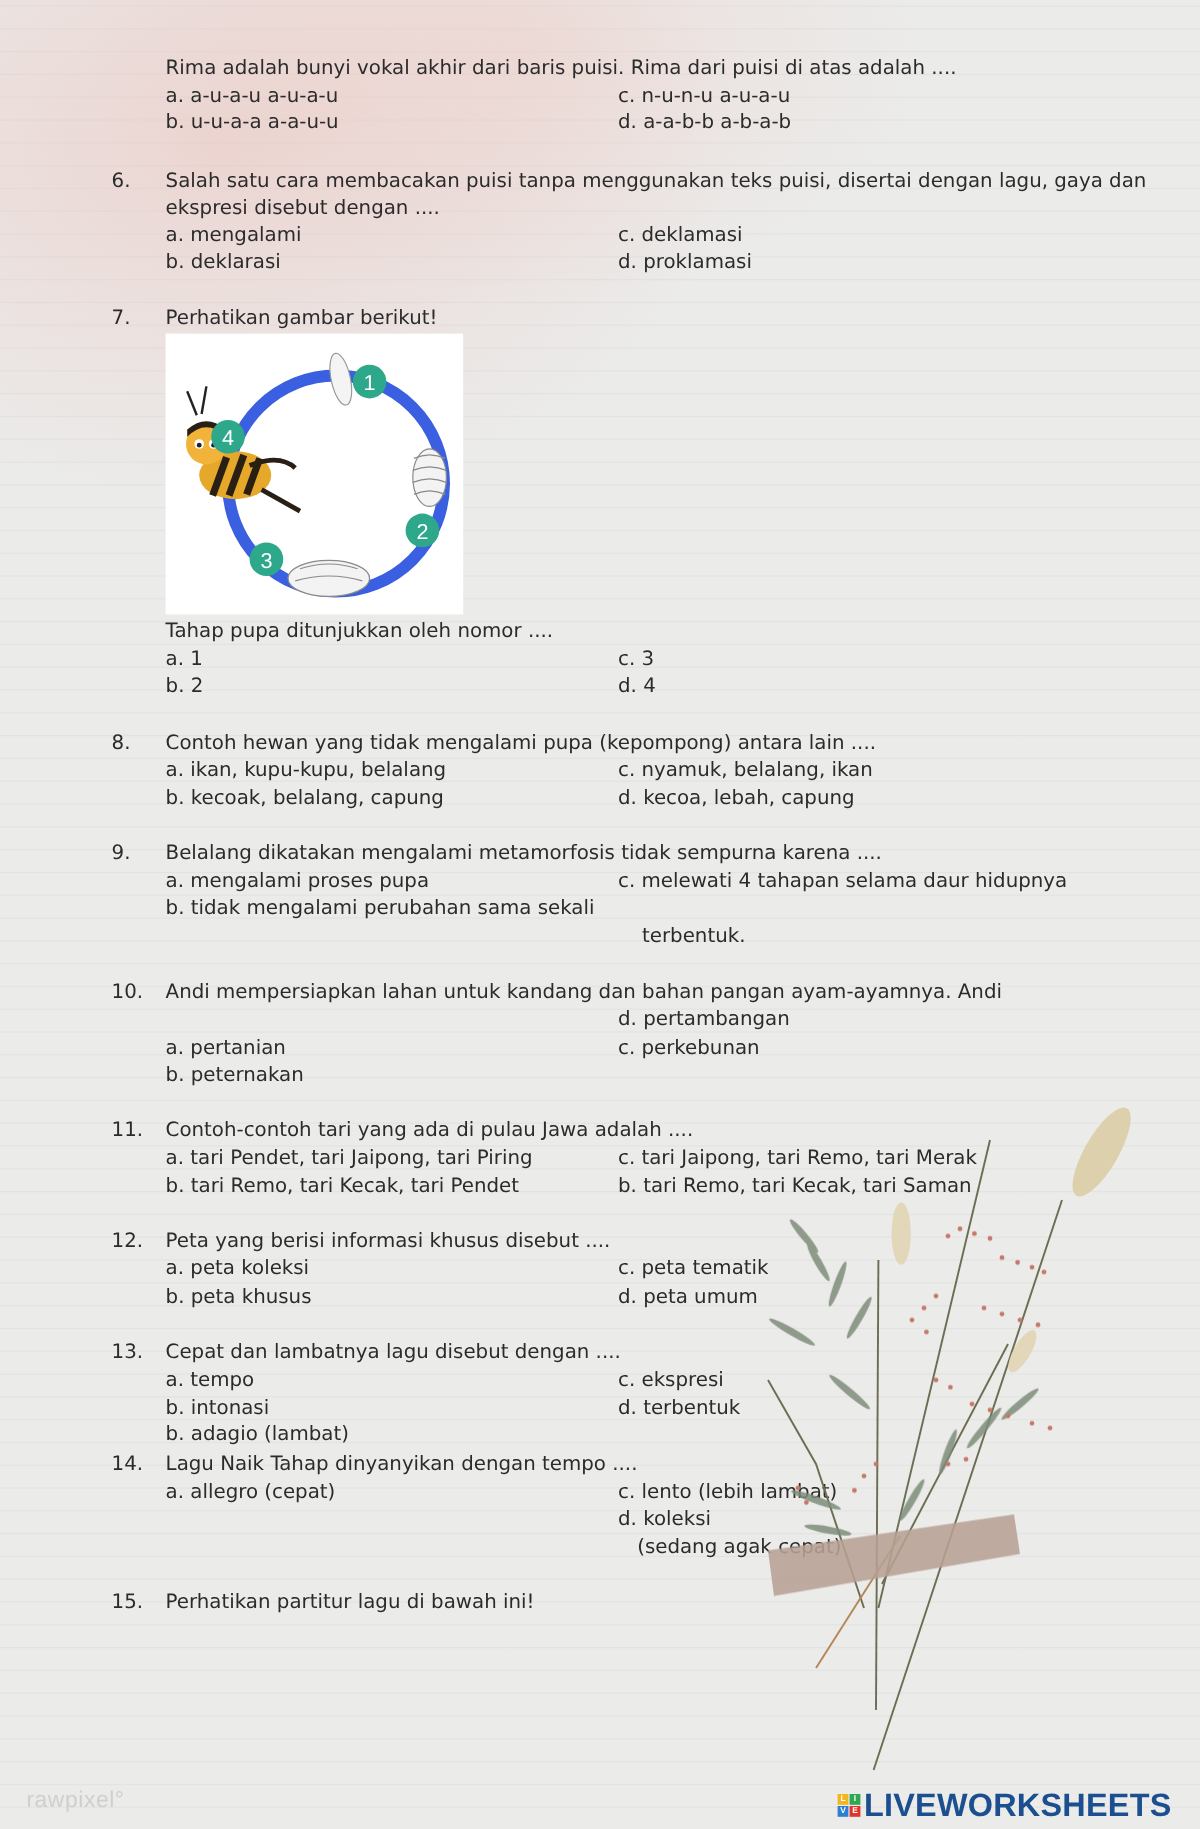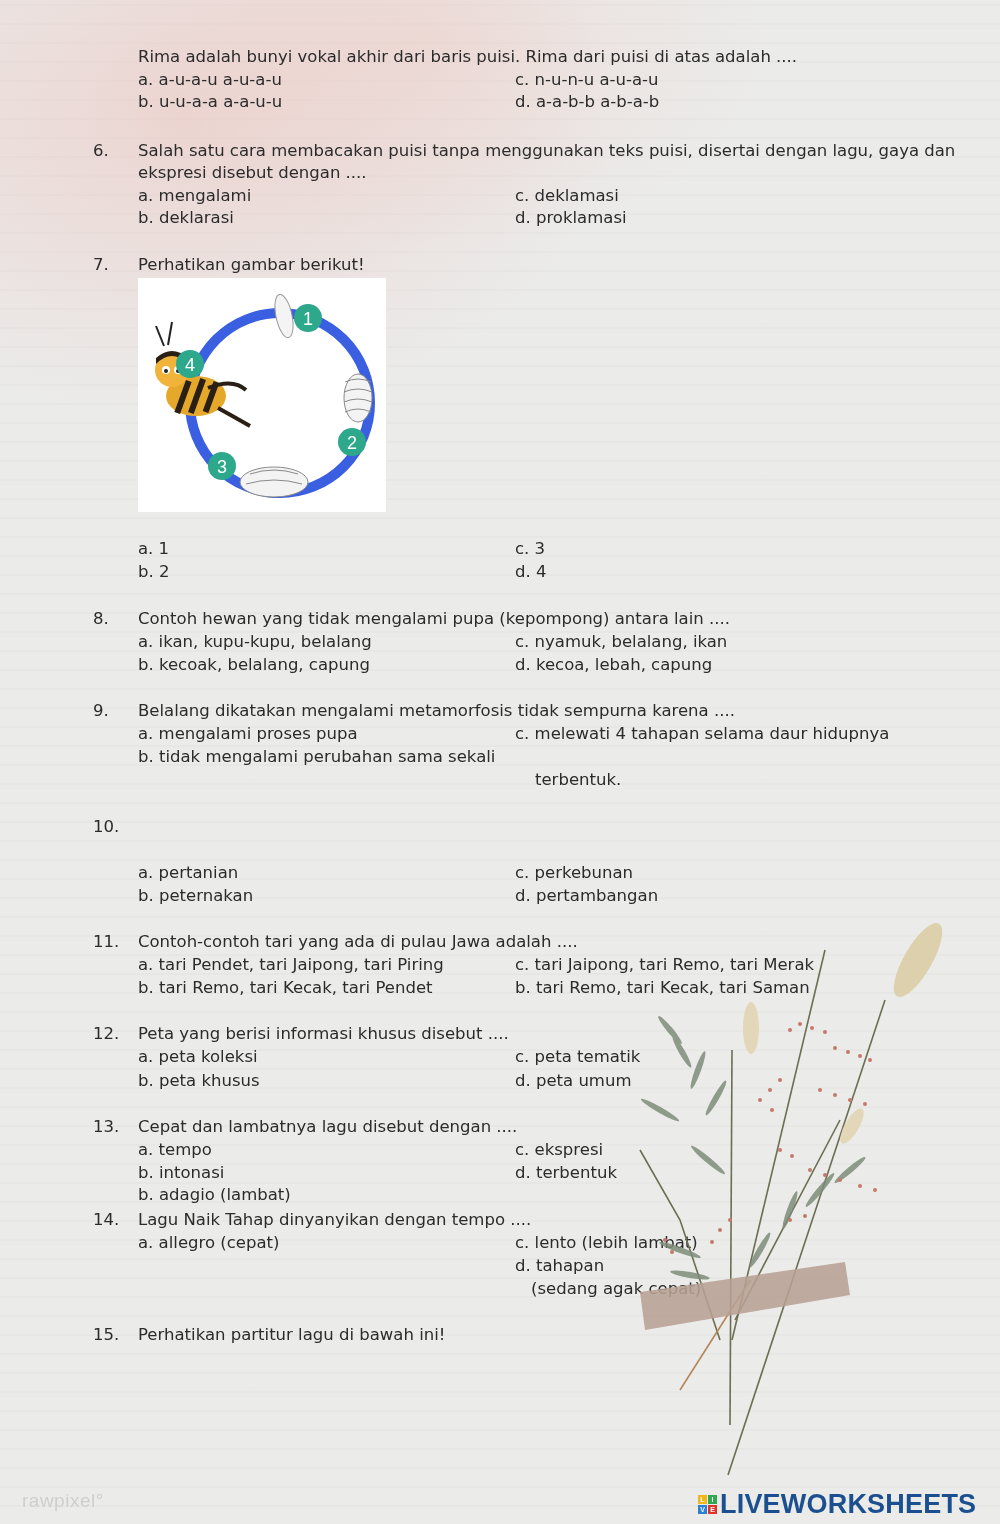--- a/index.html
+++ b/index.html
@@ -98,44 +98,46 @@
           <text x="214" y="171">2</text>
         <circle cx="84" cy="188" r="14" fill="#2ea88a"></circle>
           <text x="84" y="195">3</text>
         <circle cx="53" cy="88" r="14" fill="#2ea88a" opacity="0"></circle>
         <circle cx="52" cy="86" r="14" fill="#2ea88a"></circle>
           <text x="52" y="93">4</text>
       </g>
     </svg>
   </div>
 
+  <div class="txt stem" style="top:515px">Tahap pupa ditunjukkan oleh nomor ....</div>
   <div class="txt colA" style="top:538px">a. 1</div>
   <div class="txt colC" style="top:538px">c. 3</div>
   <div class="txt colA" style="top:561px">b. 2</div>
   <div class="txt colC" style="top:561px">d. 4</div>
 
   <div class="num" style="top:608px">8.</div>
   <div class="txt stem" style="top:608px">Contoh hewan yang tidak mengalami pupa (kepompong) antara lain ....</div>
   <div class="txt colA" style="top:631px">a. ikan, kupu-kupu, belalang</div>
   <div class="txt colC" style="top:631px">c. nyamuk, belalang, ikan</div>
   <div class="txt colA" style="top:654px">b. kecoak, belalang, capung</div>
   <div class="txt colC" style="top:654px">d. kecoa, lebah, capung</div>
 
   <div class="num" style="top:700px">9.</div>
   <div class="txt stem" style="top:700px">Belalang dikatakan mengalami metamorfosis tidak sempurna karena ....</div>
   <div class="txt colA" style="top:723px">a. mengalami proses pupa</div>
   <div class="txt colC" style="top:723px">c. melewati 4 tahapan selama daur hidupnya</div>
   <div class="txt colA" style="top:746px">b. tidak mengalami perubahan sama sekali</div>
   <div class="txt" style="top:769px; left:535px">terbentuk.</div>
 
   <div class="num" style="top:816px">10.</div>
+  <div class="txt stem" style="top:816px">Andi mempersiapkan lahan untuk kandang dan bahan pangan ayam-ayamnya. Andi</div>
   <div class="txt colA" style="top:862px">a. pertanian</div>
   <div class="txt colC" style="top:862px">c. perkebunan</div>
   <div class="txt colA" style="top:885px">b. peternakan</div>
-  <div class="txt colC" style="top:885px">d. pertambangan</div>
+  <div class="txt colC" style="top:838px">d. pertambangan</div>
 
   <div class="num" style="top:931px">11.</div>
   <div class="txt stem" style="top:931px">Contoh-contoh tari yang ada di pulau Jawa adalah ....</div>
   <div class="txt colA" style="top:954px">a. tari Pendet, tari Jaipong, tari Piring</div>
   <div class="txt colC" style="top:954px">c. tari Jaipong, tari Remo, tari Merak</div>
   <div class="txt colA" style="top:977px">b. tari Remo, tari Kecak, tari Pendet</div>
   <div class="txt colC" style="top:977px">b. tari Remo, tari Kecak, tari Saman</div>
 
   <div class="num" style="top:1023px">12.</div>
   <div class="txt stem" style="top:1023px">Peta yang berisi informasi khusus disebut ....</div>
@@ -149,21 +151,21 @@
   <div class="txt colA" style="top:1139px">a. tempo</div>
   <div class="txt colC" style="top:1139px">c. ekspresi</div>
   <div class="txt colA" style="top:1162px">b. intonasi</div>
   <div class="txt colC" style="top:1162px">d. terbentuk</div>
 
   <div class="num" style="top:1209px">14.</div>
   <div class="txt stem" style="top:1209px">Lagu Naik Tahap dinyanyikan dengan tempo ....</div>
   <div class="txt colA" style="top:1232px">a. allegro (cepat)</div>
   <div class="txt colC" style="top:1232px">c. lento (lebih lambat)</div>
   <div class="txt colA" style="top:1184px">b. adagio (lambat)</div>
-  <div class="txt colC" style="top:1255px">d. tahapan</div>
+  <div class="txt colC" style="top:1255px">d. koleksi</div>
   <div class="txt" style="top:1278px; left:531px">(sedang agak cepat)</div>
 
   <div class="num" style="top:1324px">15.</div>
   <div class="txt stem" style="top:1324px">Perhatikan partitur lagu di bawah ini!</div>
 
   <svg class="plant" width="340" height="560" viewBox="0 0 340 560">
 
     <g stroke="#6b6e52" stroke-width="1.6" fill="none">
       <path d="M108 555 L265 80"></path>
       <path d="M110 505 L112 130"></path>

